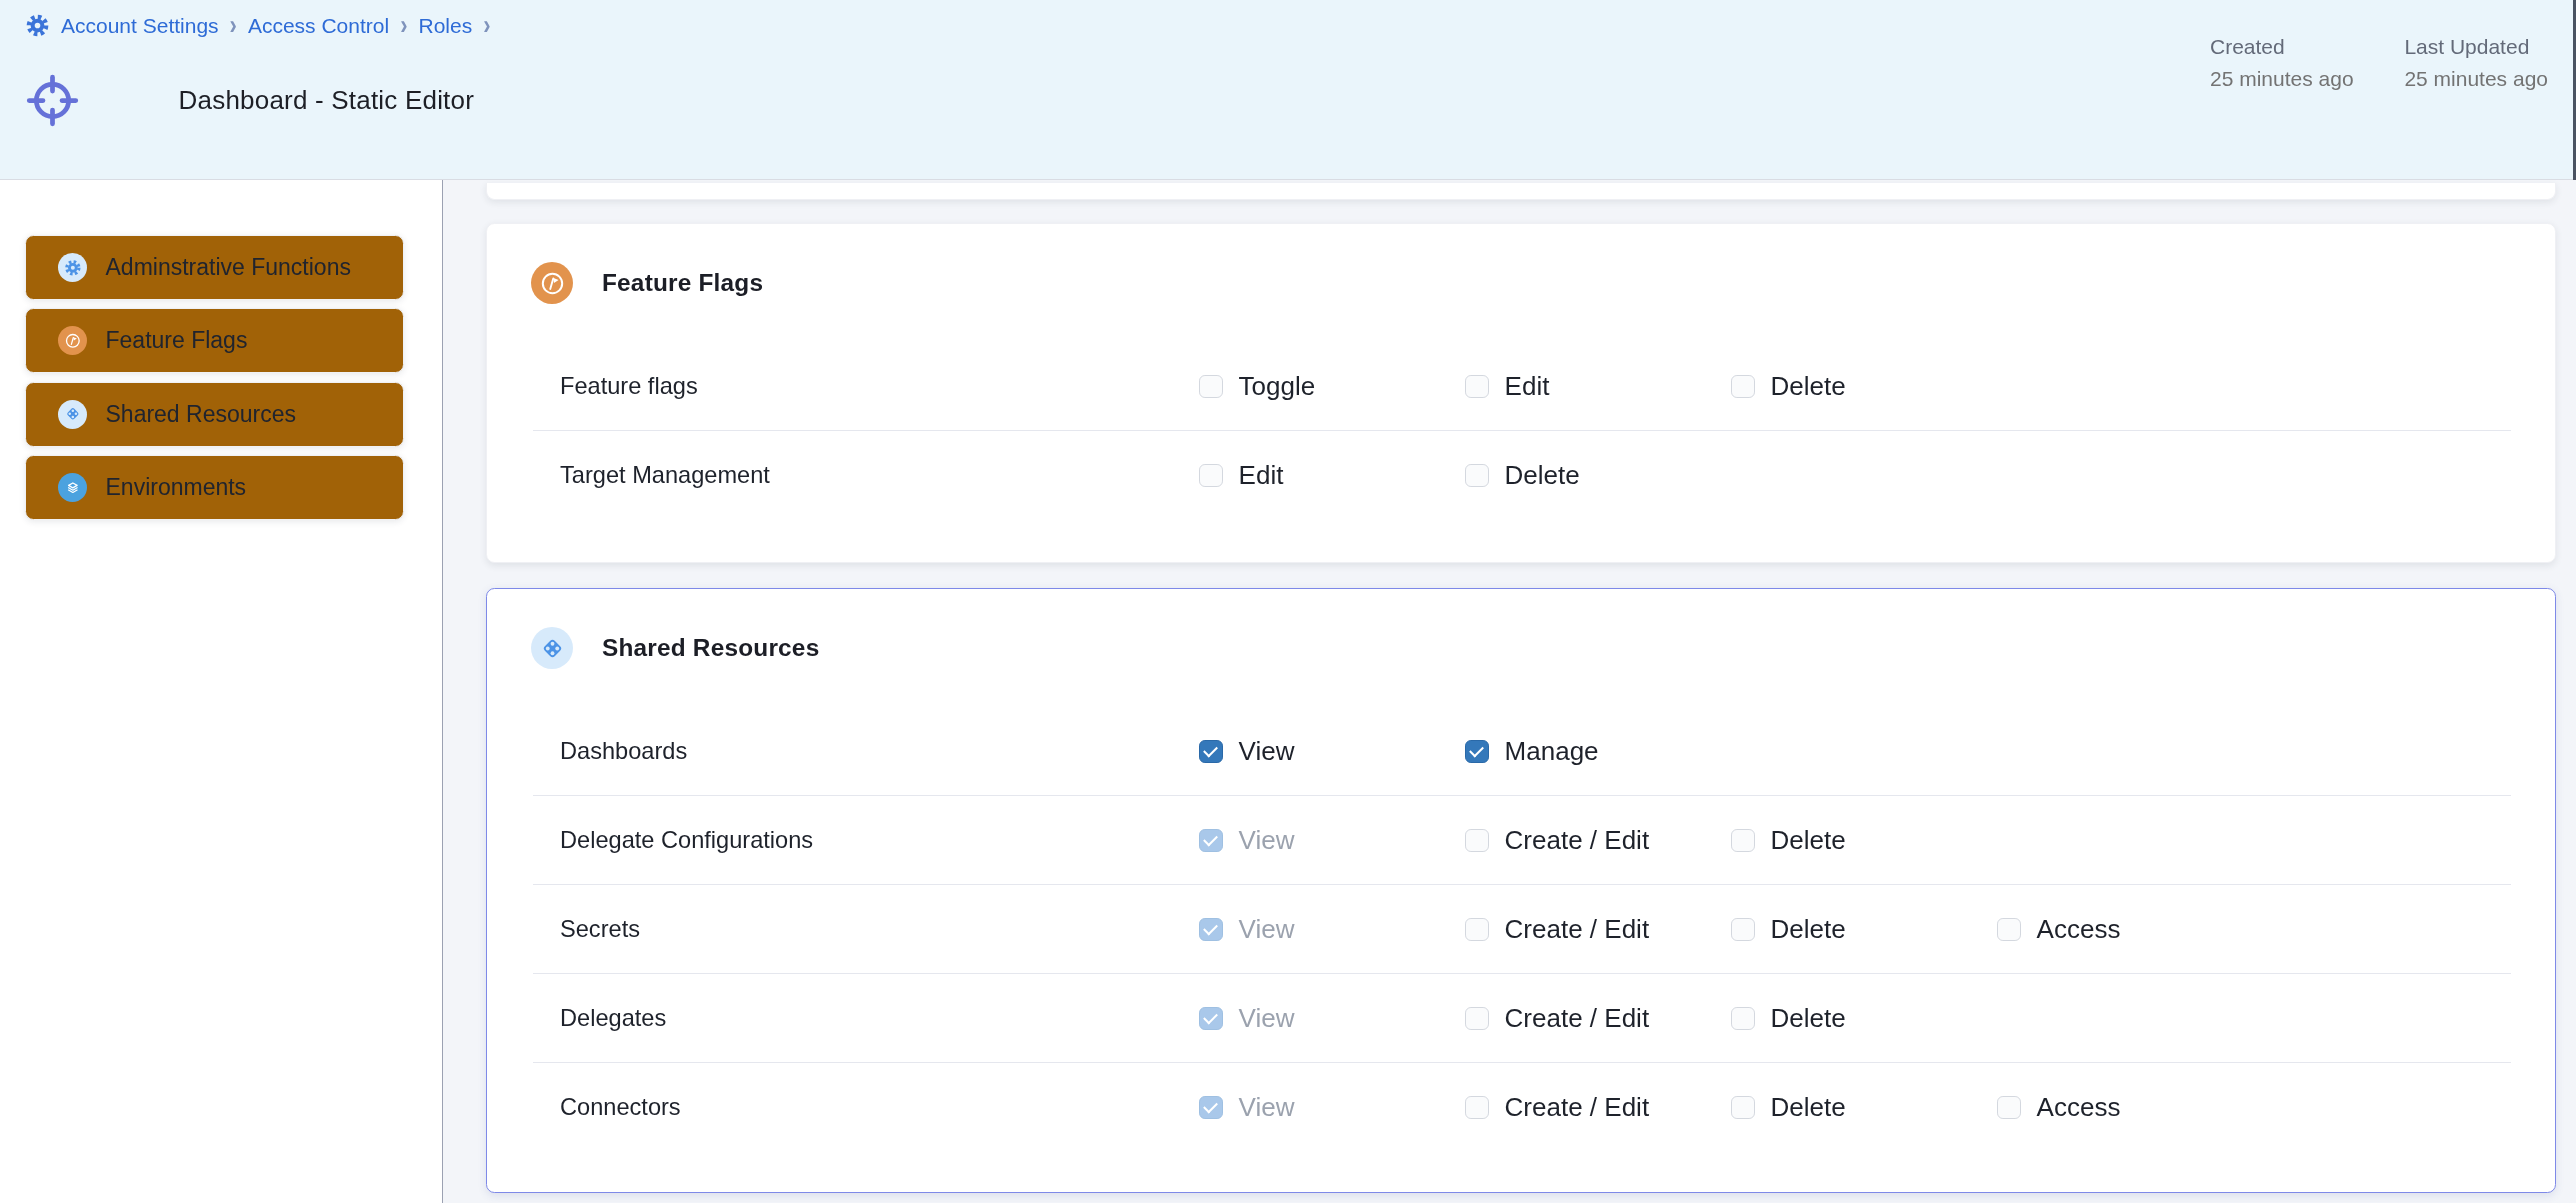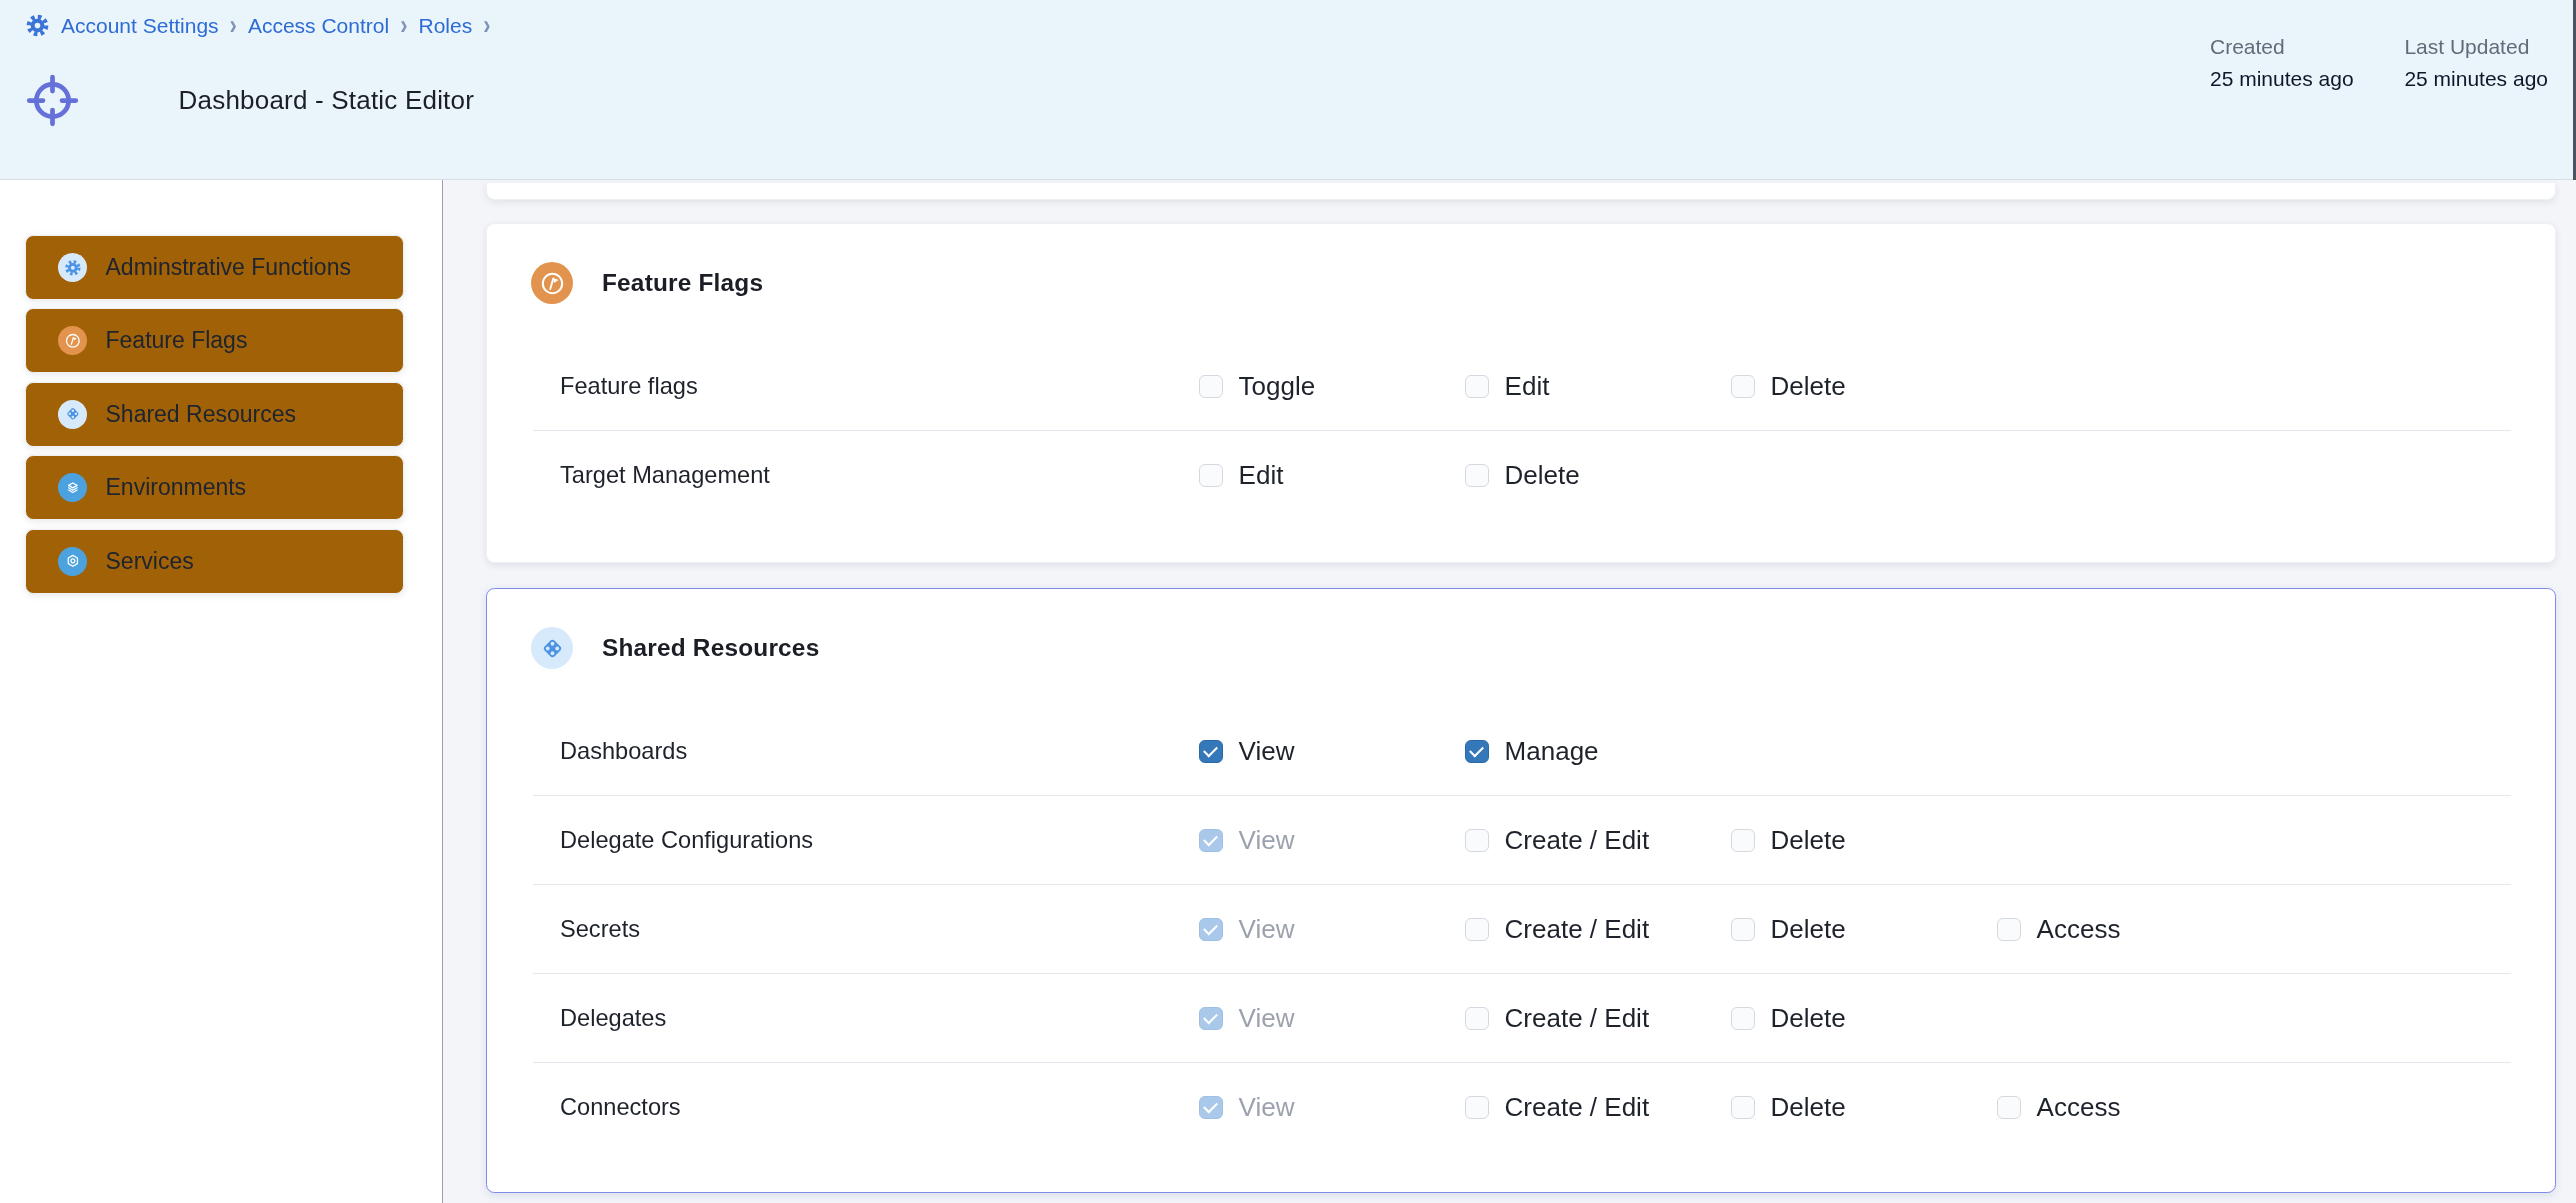--- a/index.html
+++ b/index.html
@@ -14,21 +14,21 @@
   .crumb-gear svg { width:25px; height:25px; }
   .crumb-link { color:#2E6BD6; text-decoration:none; cursor:pointer; }
   .sep { color:#7F93BC; font-size:22px; font-weight:700; transform:scaleY(1.25); }
   .title-row { position:absolute; top:67px; left:23.6px; height:67px; display:flex; align-items:center; gap:98px; }
   .crosshair { width:57px; height:57px; color:#6571D8; display:inline-flex; }
   .crosshair svg { width:57px; height:57px; }
   .page-title { font-size:26px; font-weight:500; color:#1d1f26; letter-spacing:0.2px; }
   .meta { position:absolute; top:35px; right:28px; display:flex; align-items:center; }
   .meta-col { display:flex; flex-direction:column; gap:7.6px; font-size:21px; color:#616879; }
   .meta-col .m-label { color:#636A79; }
-  .meta-col .m-value { color:#0f172a; }
+  .meta-col .m-value { color:#737373; }
   .meta-divider { width:0.8px; background:#C5C9D4; margin:0 25px; }
   .scroll-thumb { position:absolute; top:0; right:0; width:3.4px; height:180px; background:#4A5362; }
 
   
   .body { display:flex; height:1024px; }
   .sidebar { width:443px; background:#ffffff; border-right:1.7px solid #9BA1B2; padding-top:55px; }
   .side-item { width:379px; height:65px; margin:0 0 8.4px 25px; background:#a16207; border:0.8px solid #F0F1F4;
                border-radius:8.4px; box-shadow:0 1.7px 5.9px rgba(40,45,70,.10); display:flex; align-items:center;
                padding-left:32px; gap:18.5px; cursor:pointer; }
   .side-label { font-size:23px; color:#20242e; }
@@ -153,29 +153,20 @@
           <div class="side-item">
             <span class="circle sm solid-blue">
               <svg viewBox="0 0 24 24" fill="none" stroke="currentColor" stroke-width="1.7" stroke-linejoin="round" stroke-linecap="round">
                 <path d="M12 5.4l5.8 3.3L12 12 6.2 8.7z"></path>
                 <path d="M17.8 11.9L12 15.2l-5.8-3.3"></path>
                 <path d="M17.8 15L12 18.3 6.2 15"></path>
               </svg>
             </span>
             <span class="side-label">Environments</span>
           </div>
-          <div class="side-item">
-            <span class="circle sm solid-blue">
-              <svg viewBox="0 0 24 24" fill="none" stroke="currentColor" stroke-width="1.7" stroke-linejoin="round">
-                <path d="M12 4.6l6.2 3.6v7.6L12 19.4l-6.2-3.6V8.2z"></path>
-                <circle cx="12" cy="12" r="2.6"></circle>
-              </svg>
-            </span>
-            <span class="side-label">Services</span>
-          </div>
         </div>
     </aside>
 
     <main class="content">
       <div class="card partial"></div>
 
       <section class="card section-card first">
         <div class="card-head">
           <span class="circle lg orange">
               <svg viewBox="0 0 24 24">

